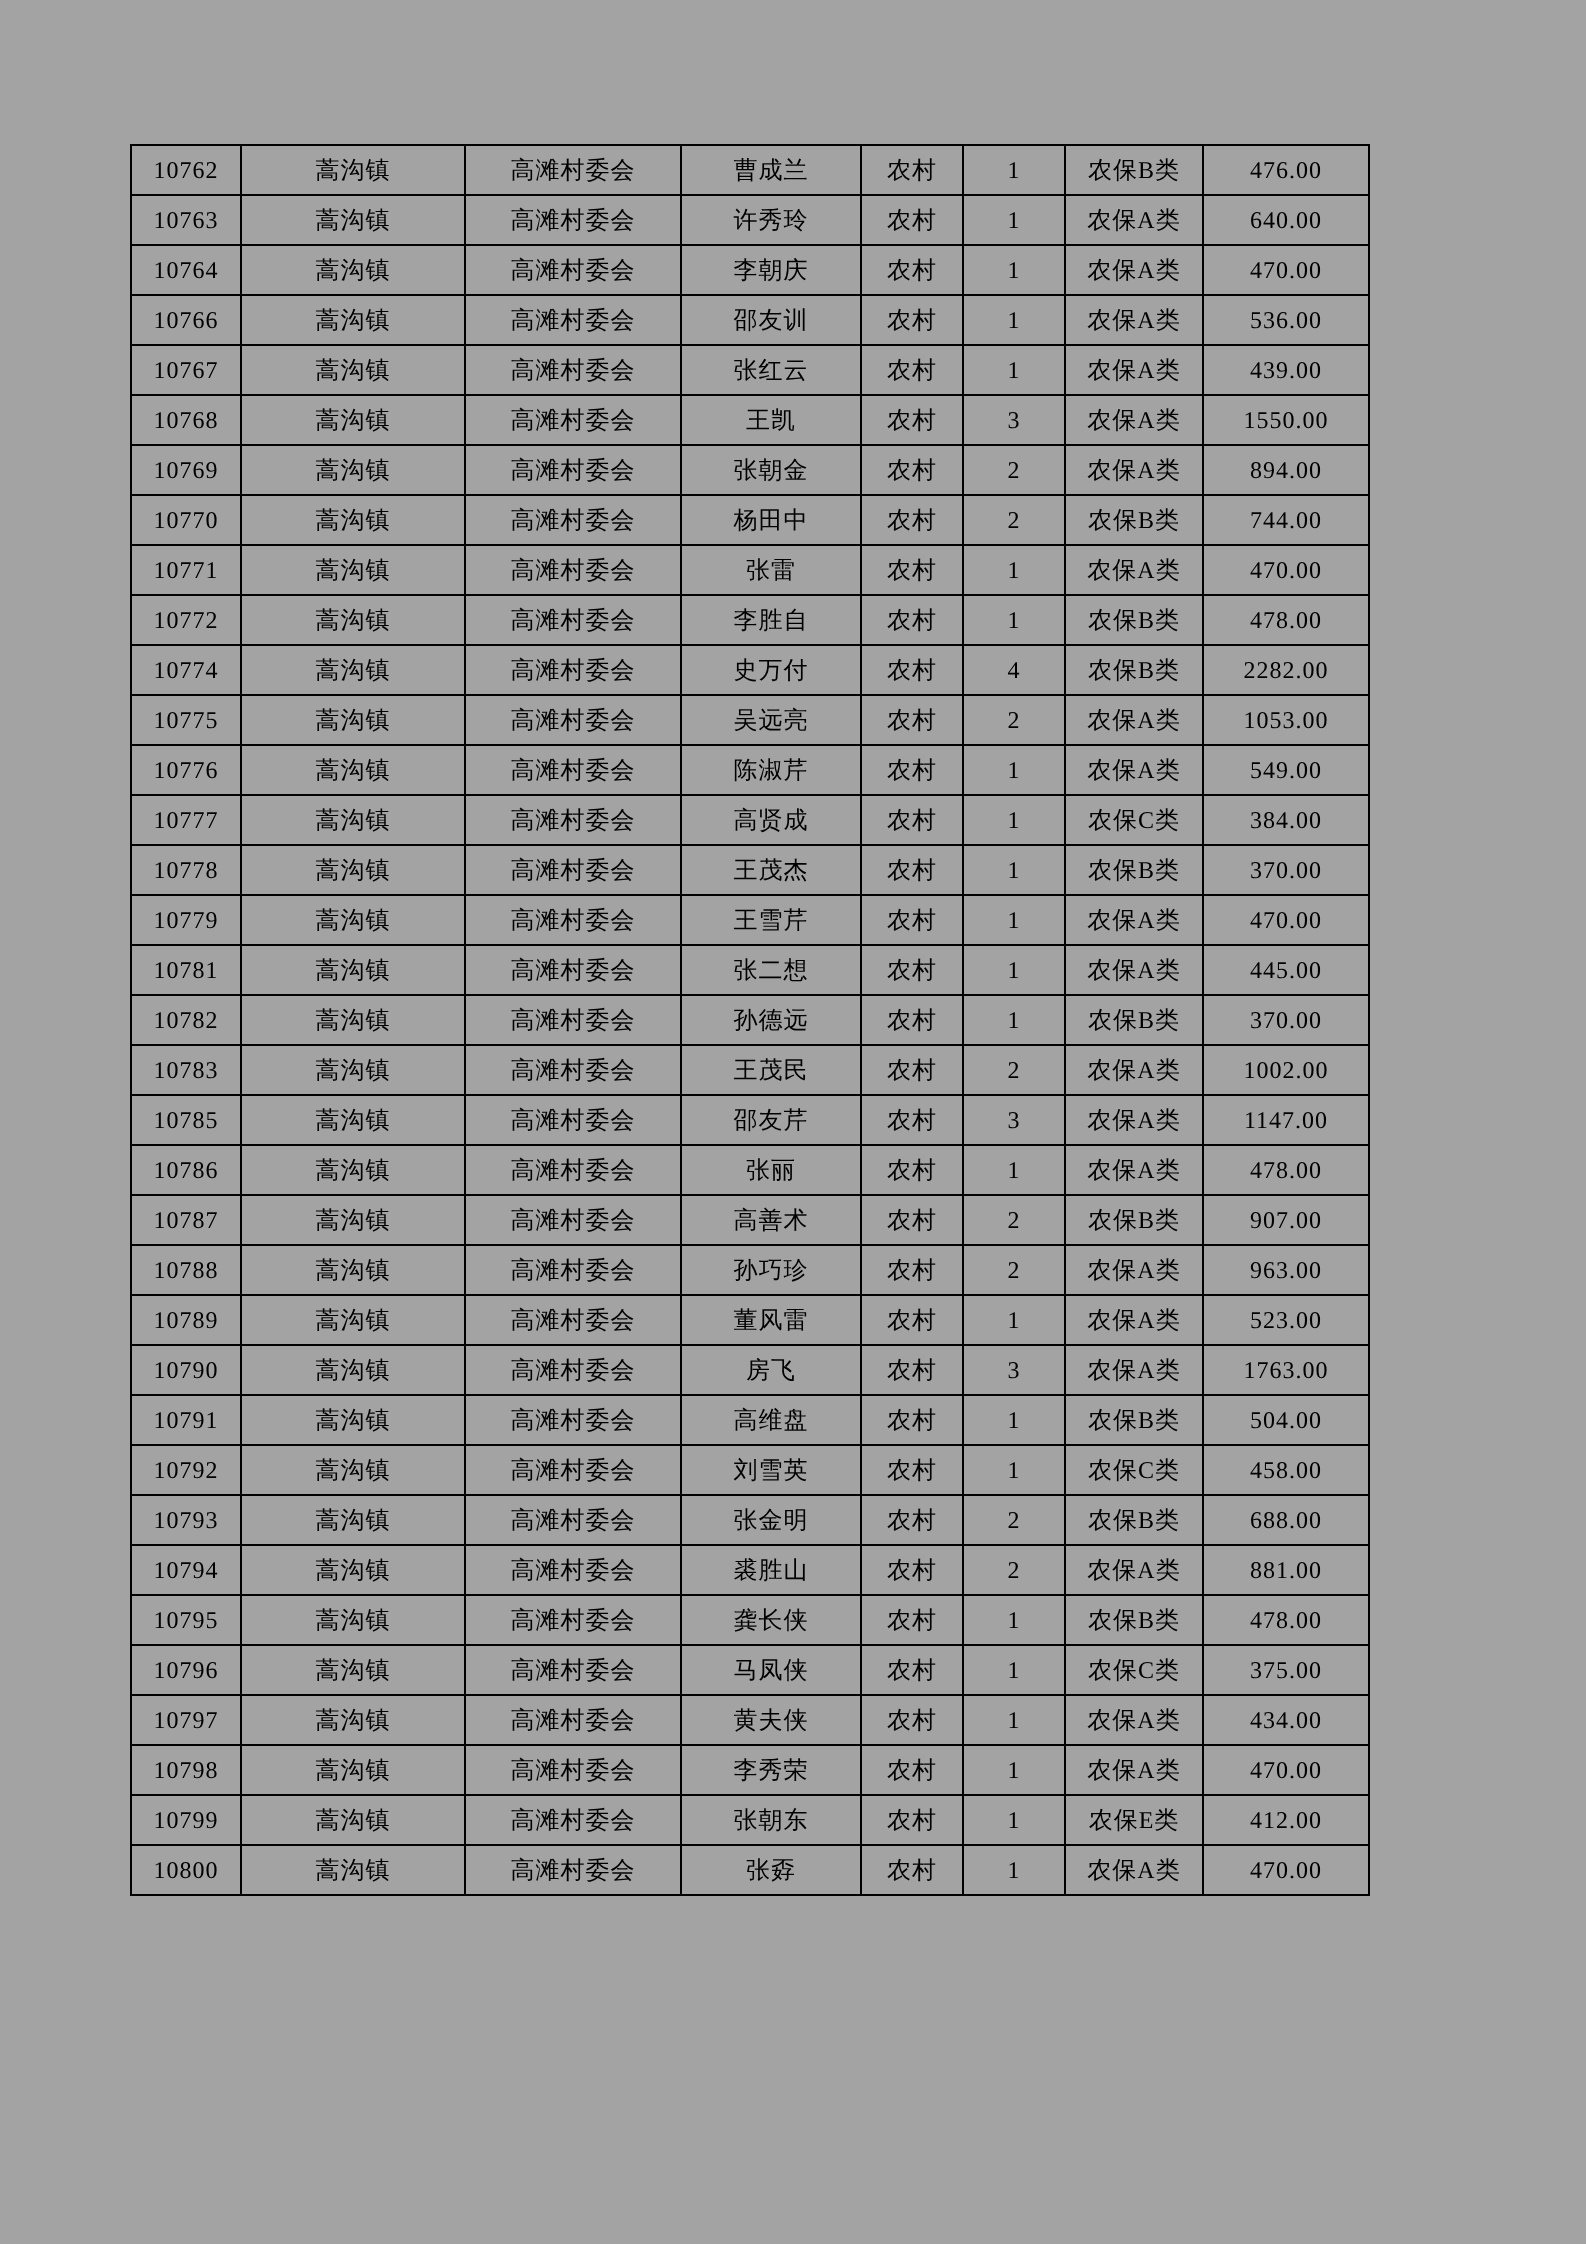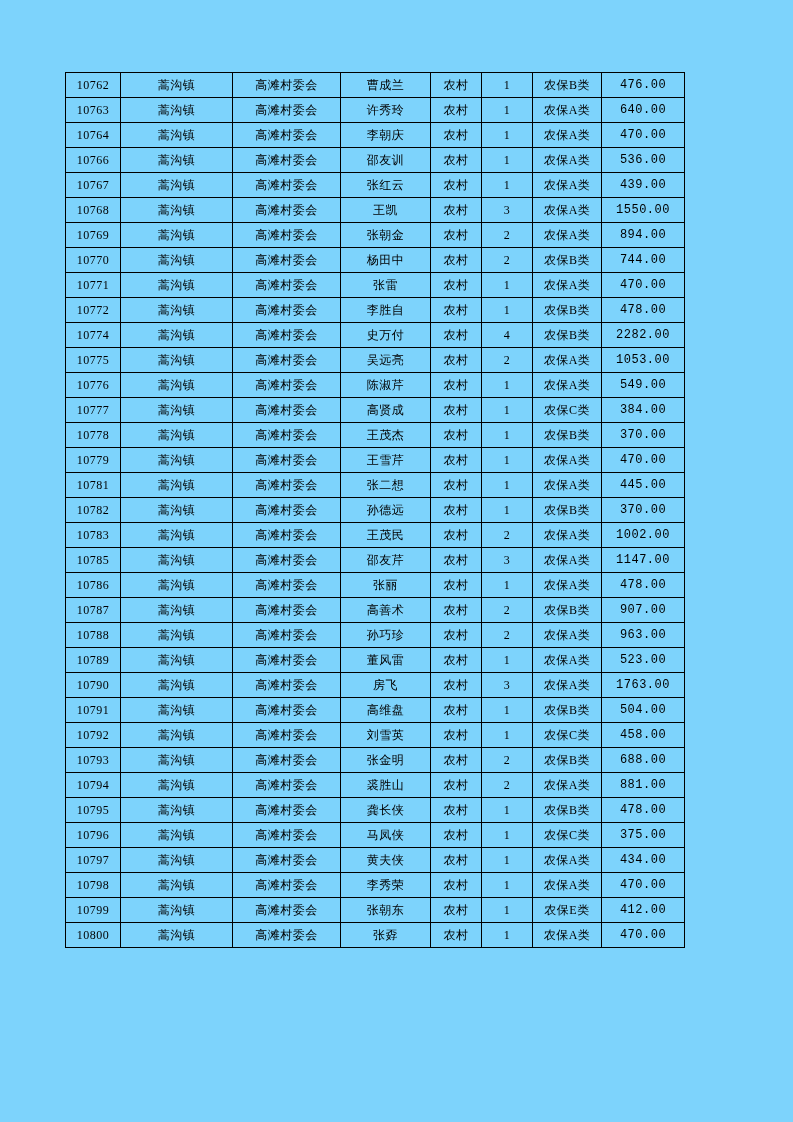--- a/index.html
+++ b/index.html
@@ -5,21 +5,21 @@
   html, body {
     margin: 0;
     padding: 0;
     background: #ffffff;
     font-family: "Liberation Serif", "DejaVu Serif", serif;
   }
   .page {
     position: relative;
     width: 793px;
     height: 1122px;
-    background: #7dd3fc;
+    background: #a3a3a3;
     overflow: hidden;
   }
   table.data-table {
     position: absolute;
     left: 65px;
     top: 72px;
     border-collapse: collapse;
     table-layout: fixed;
     width: 619px;
     font-size: 12px;
@@ -29,21 +29,21 @@
     border: 1px solid #000000;
     height: 24px;
     padding: 0 2px;
     text-align: center;
     vertical-align: middle;
     white-space: nowrap;
     overflow: hidden;
     letter-spacing: 0.5px;
   }
   table.data-table td.amount {
-    font-family: Liberation Mono, monospace;
+    font-family: Liberation Serif, serif;
   }
 </style>
 </head>
 <body>
 
 <div class="page">
   <table class="data-table">
     <colgroup>
         <col style="width: 55px;">
         <col style="width: 112px;">

